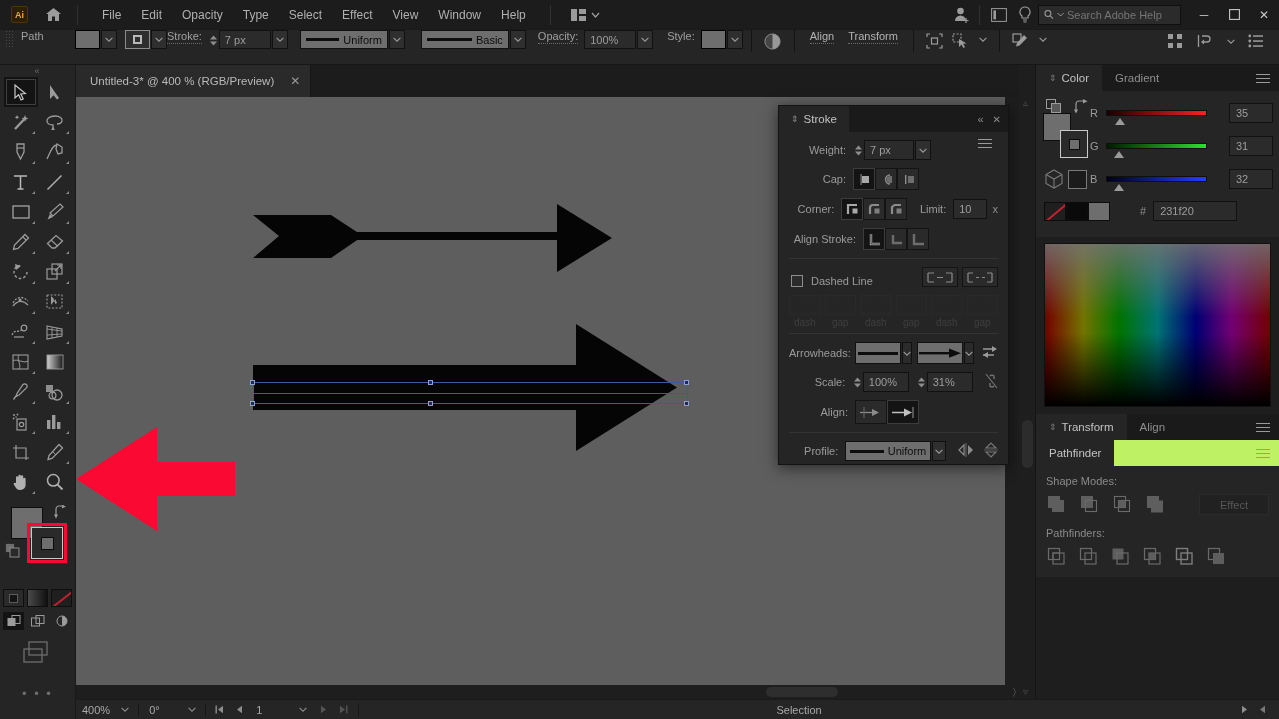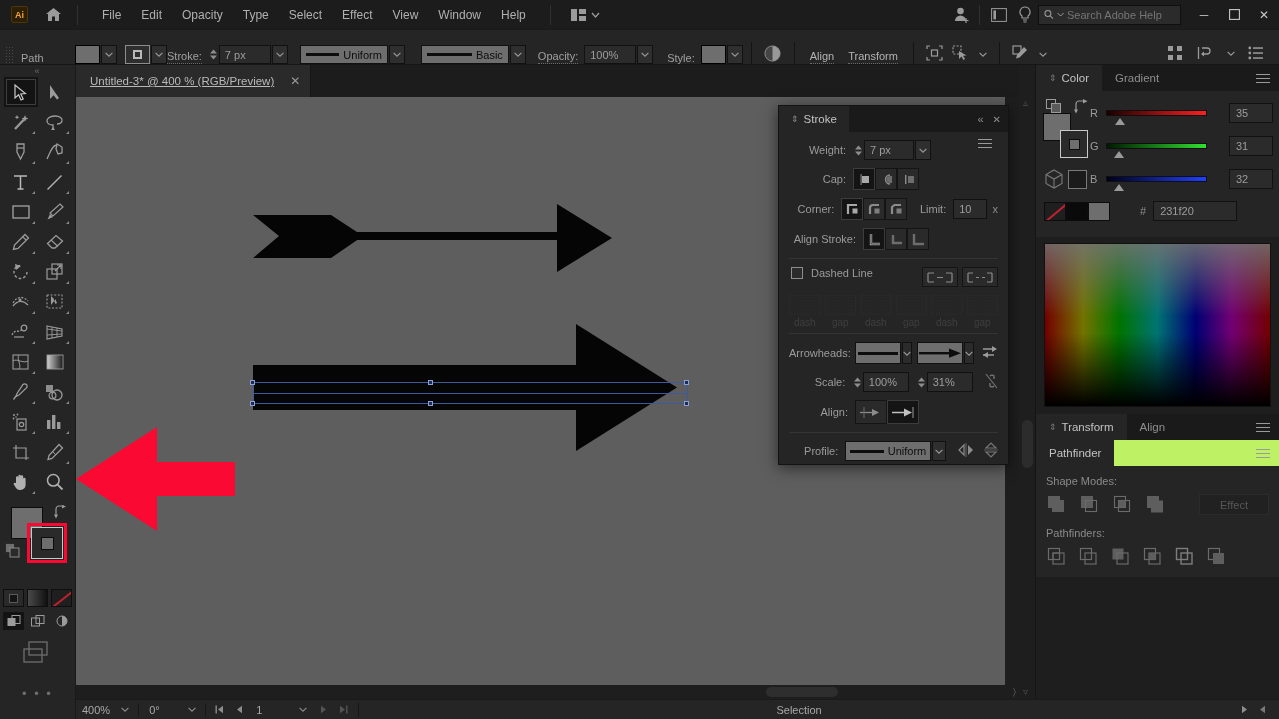--- a/index.html
+++ b/index.html
@@ -43,21 +43,21 @@
     color: #7e7e7e; font-size: 11px; font-family: "Liberation Sans", sans-serif;
     width: 108px;
   }
   .win-ctrl { display: flex; align-items: center; }
   .win-btn { width: 30px; height: 29px; display:flex; align-items:center; justify-content:center; color:#c8c8c8; font-size:12px;}
 
   
   .controlbar {
     position: absolute; left: 0; top: 29px; width: 1279px; height: 36px;
     background: #252525; border-top: 1px solid #1a1a1a; border-bottom: 1px solid #161616;
-    display: flex; align-items: flex-end;
+    display: flex; align-items: flex-start;
   }
   .cb-grip { width: 10px; height: 18px; margin-left: 5px;
     background-image: radial-gradient(#505050 0.6px, transparent 0.7px);
     background-size: 3px 3px; opacity:.85; }
   .cb-label { color: #a0a0a0; font-size: 11px; margin: 0 6px; white-space: nowrap; }
   .cb-label.dotted { border-bottom: 1px dotted #6a6a6a; padding-bottom:1px; }
   .swatch-box {
     width: 25px; height: 19px; background: #6e6e6e; border: 1px solid #000;
   }
   .swatch-box.stroke-sw {
@@ -86,21 +86,21 @@
 
   
   .tabbar {
     position: absolute; left: 76px; top: 65px; width: 1203px; height: 32px;
     background: #1c1c1c; display: flex; align-items: flex-end;
   }
   .doc-tab {
     height: 32px; background: #2a2a2a; display: flex; align-items: center;
     padding: 0 10px 0 14px; gap: 16px; border-right: 1px solid #161616;
   }
-  .doc-tab .title { color: #b9b9b9; font-size: 11.5px; text-decoration: underline; }
+  .doc-tab .title { color: #b9b9b9; font-size: 11.5px; }
   .doc-tab .close { color: #9a9a9a; font-size: 12px; line-height:1; }
   .tabbar-right { margin-left:auto; color:#6d6d6d; font-size:11px; padding-right:4px;}
 
   
   .toolbar {
     position: absolute; left: 0; top: 65px; width: 76px; height: 654px;
     background: #252525; border-right: 1px solid #1a1a1a;
   }
   .tb-grip { height: 12px; display:flex; align-items:center; justify-content:center; color:#6a6a6a; font-size:9px; letter-spacing:1px;}
   .tool-grid { display: grid; grid-template-columns: 34px 34px; justify-content: center; }
@@ -903,21 +903,21 @@
           <div class="b">
             <svg width="15" height="13" viewBox="0 0 15 13">
                 <path d="M3 1 V11 H13" fill="none" stroke="#6d6d6d" stroke-width="2.4"></path>
               </svg>
           </div>
         </div>
       </div>
 
       <div class="sp-div"></div>
 
-      <div class="sp-row" style="align-items:flex-start">
+      <div class="sp-row" style="align-items:flex-end">
         <div class="chk" style="margin-left:2px"></div>
         <span style="margin-left:8px;color:#9b9b9b">Dashed Line</span>
         <div style="margin-left:auto;display:flex;gap:4px">
           <div class="seg">
               <div class="b" style="width:36px;height:20px">
             <svg width="26" height="11" viewBox="0 0 26 11">
                   <path d="M1 1 h6 M1 1 V10 M1 10 h6 M25 1 h-6 M25 1 V10 M25 10 h-6 M10 5.5 h6" stroke="#8c8c8c" stroke-width="1.2" fill="none"></path>
                 </svg>
           </div>
             </div>

